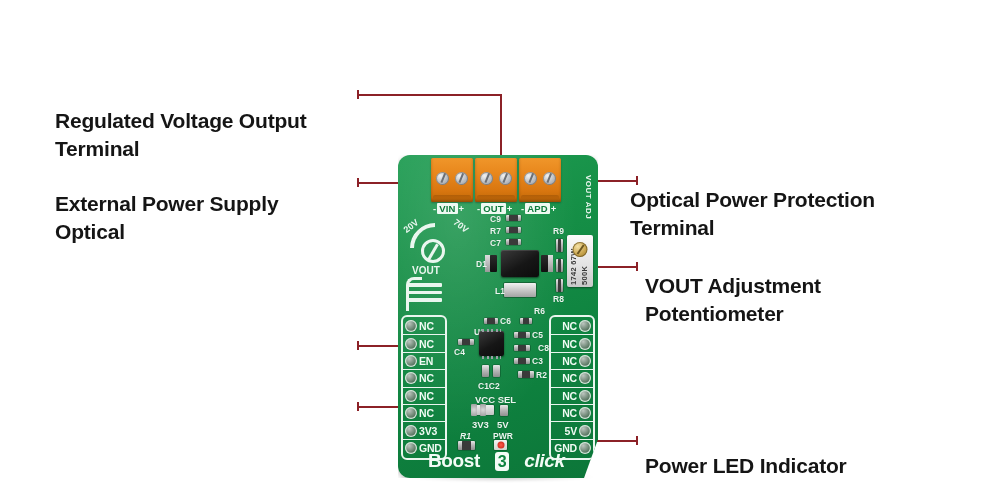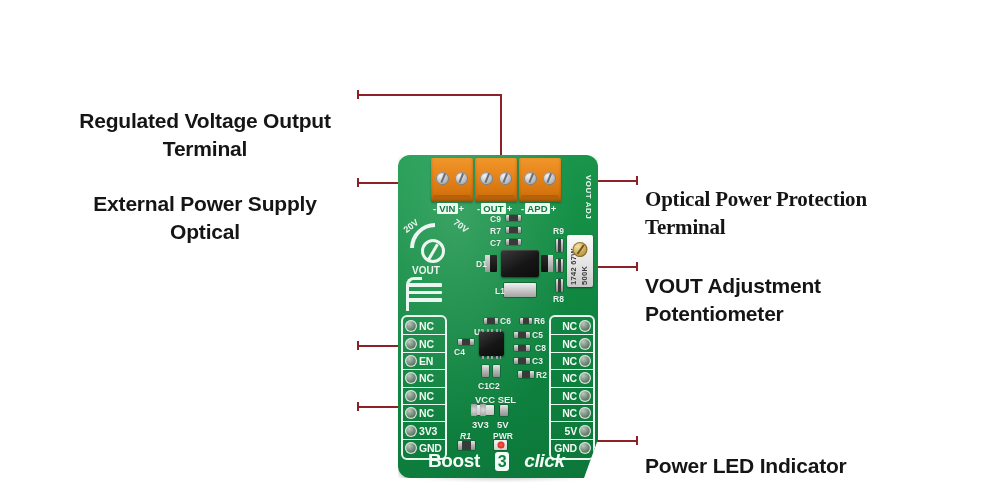--- a/index.html
+++ b/index.html
@@ -16,21 +16,21 @@
   .callout {
     position: absolute;
     font-family: "Liberation Sans", sans-serif;
     font-size: 21px;
     font-weight: 600;
     color: #151515;
     line-height: 1.30;
     letter-spacing: -0.2px;
     white-space: pre-line;
   }
-  .callout.left  { text-align: center; }
+  .callout.left  { text-align: left; }
   .callout.right { text-align: left; }
 
   
   .lead {
     position: absolute;
     background: #8c2127;
   }
   .lead.h { height: 1.6px; }
   .lead.v { width: 1.6px; }
   .tick {
@@ -331,21 +331,21 @@
 Terminal</span>
   </div>
 
   <div class="callout left" style="right: 645px; top: 163px; width: 300px;">
     <span>External Power Supply
 Optical</span>
   </div>
 
 
 
-  <div class="callout right" style="left: 645px; top: 159px; width: 330px; font-family: Liberation Serif, serif;">
+  <div class="callout right" style="left: 630px; top: 159px; width: 330px;">
     <span>Optical Power Protection
 Terminal</span>
   </div>
 
   <div class="callout right" style="left: 645px; top: 245px; width: 330px;">
     <span>VOUT Adjustment
 Potentiometer</span>
   </div>
 
   <div class="callout right" style="left: 645px; top: 425px; width: 330px;">
@@ -536,26 +536,26 @@
       </div>
 
       <div class="refdes" style="left:76px; top:172px;">U1</div>
       <div class="ic qfn" style="left:81px; top:176px; width:25px; height:25px;"></div>
       <div class="smd res" style="left:60px; top:184px; width:16px; height:6px;"></div>
       <div class="refdes" style="left:56px; top:192px;">C4</div>
 
       <div class="smd res" style="left:86px; top:163px; width:14px; height:6px;"></div>
       <div class="refdes" style="left:102px; top:161px;">C6</div>
       <div class="smd res" style="left:122px; top:163px; width:12px; height:6px;"></div>
-      <div class="refdes" style="left:136px; top:161px;">R6</div>
+      <div class="refdes" style="left:136px; top:151px;">R6</div>
 
       <div class="smd res" style="left:116px; top:177px; width:16px; height:6px;"></div>
       <div class="refdes" style="left:134px; top:175px;">C5</div>
       <div class="smd res" style="left:116px; top:190px; width:16px; height:6px;"></div>
-      <div class="refdes" style="left:137px; top:188px;">C8</div>
+      <div class="refdes" style="left:120px; top:188px;padding-left:20px;">C8</div>
       <div class="smd res" style="left:116px; top:203px; width:16px; height:6px;"></div>
       <div class="refdes" style="left:134px; top:201px;">C3</div>
       <div class="smd res" style="left:120px; top:216px; width:16px; height:7px;"></div>
       <div class="refdes" style="left:138px; top:215px;">R2</div>
 
       <div class="smd" style="left:84px; top:210px; width:7px; height:12px;"></div>
       <div class="smd" style="left:95px; top:210px; width:7px; height:12px;"></div>
       <div class="refdes" style="left:80px; top:226px;">C1C2</div>
 
       <div class="refdes" style="left:77px; top:239px; font-size:9.5px;">VCC SEL</div>

